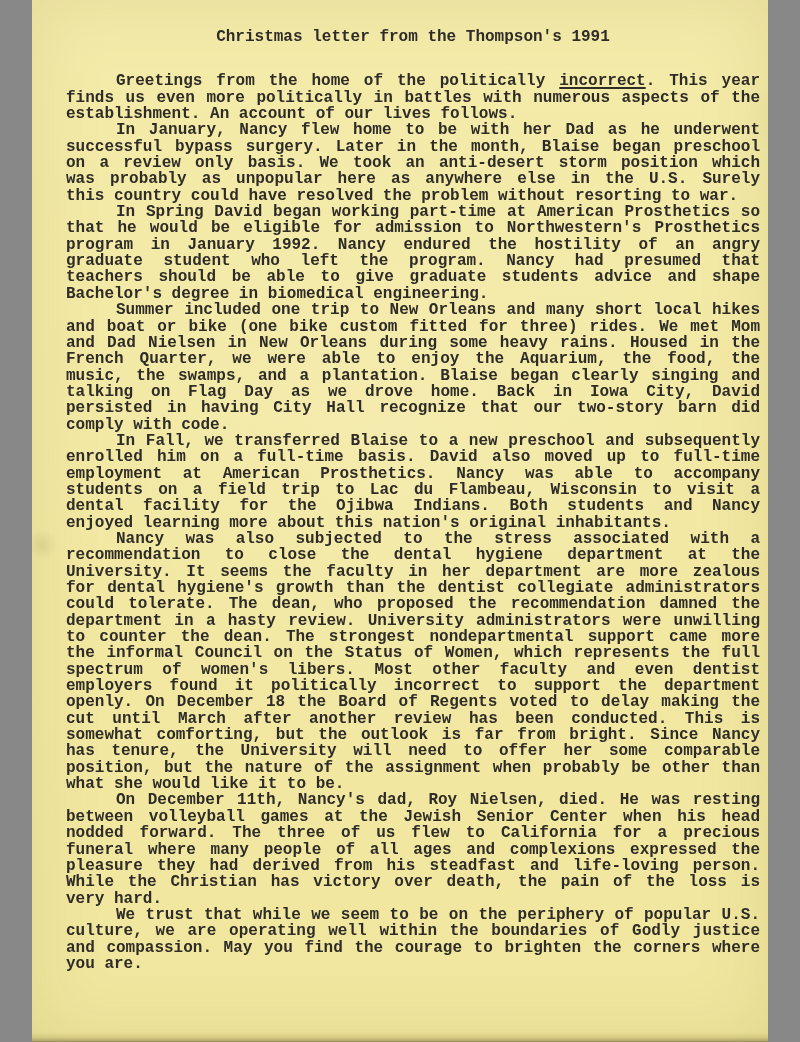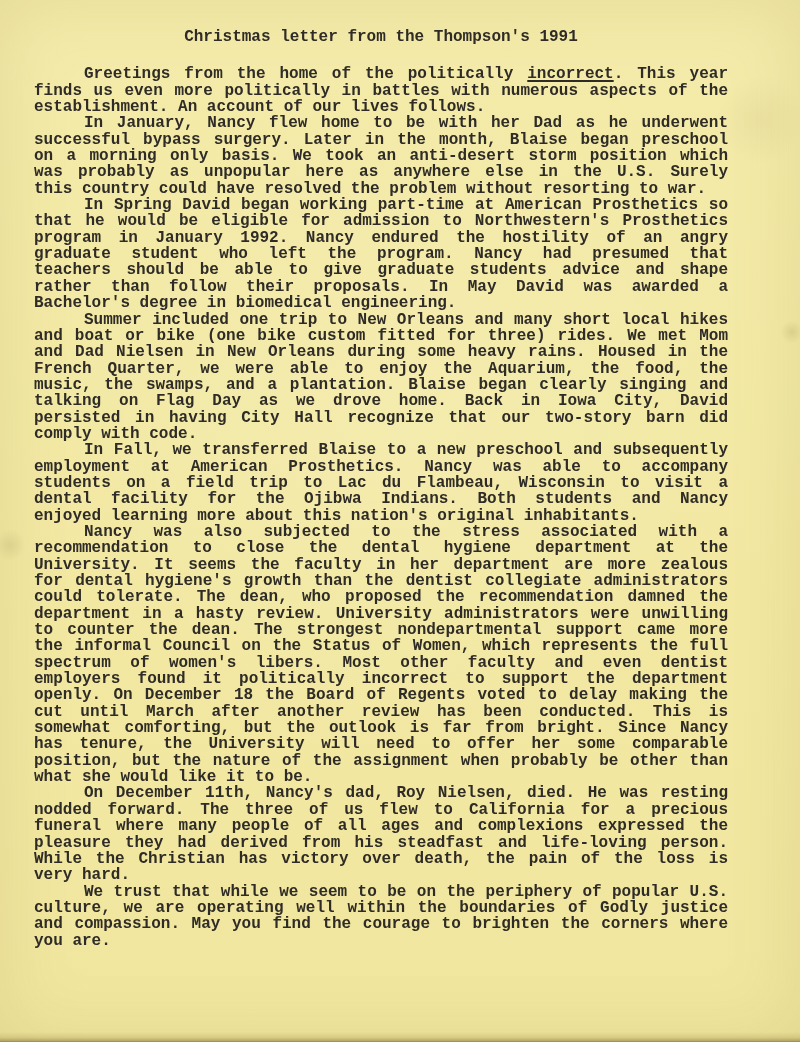--- a/index.html
+++ b/index.html
@@ -1,18 +1,18 @@
 <!DOCTYPE html>
 <html><head>
 <meta charset="utf-8">
 <style>
   html, body { margin: 0; padding: 0; background: #888; }
   .page {
     position: relative;
-    width: 800px;
+    width: 736px;
     height: 1042px;
     margin: 0 auto;
     overflow: hidden;
     font-family: "Liberation Mono", "DejaVu Sans Mono", monospace;
     font-weight: bold;
     font-size: 16px;
     color: #2f2c27;
     background:
       radial-gradient(circle 22px at 10px 545px, rgba(125,105,55,0.14), transparent 72%),
       radial-gradient(circle 16px at 792px 332px, rgba(125,105,55,0.16), transparent 72%),
@@ -29,21 +29,21 @@
   }
   .line, .title {
     line-height: 16.35px;
     height: 16.35px;
     white-space: nowrap;
   }
   .title {
     text-align: center;
     white-space: normal;
   }
-  .letter-body { margin-top: 21px; }
+  .letter-body { margin-top: 28px; }
   .paragraph .line {
     white-space: normal;
     text-align: justify;
     text-align-last: justify;
     overflow: hidden;
   }
   .paragraph .line.first { padding-left: 50px; }
   .paragraph .line.last { text-align-last: left; }
   u { text-decoration-thickness: 1.5px; text-underline-offset: 2px; }
   .bottom-edge {
@@ -65,45 +65,45 @@
     <div class="title">Christmas letter from the Thompson's 1991</div>
     <div class="letter-body">
         <div class="paragraph">
           <div class="line first">Greetings from the home of the politically <u>incorrect</u>.  This year</div>
           <div class="line">finds us even more politically in battles with numerous aspects of the</div>
           <div class="line last">establishment.  An account of our lives follows.</div>
         </div>
         <div class="paragraph">
           <div class="line first">In January, Nancy flew home to be with her Dad as he underwent</div>
           <div class="line">successful bypass surgery.  Later in the month, Blaise began preschool</div>
-          <div class="line">on a morning only basis.  We took an anti-desert storm position which</div>
+          <div class="line">on a review only basis.  We took an anti-desert storm position which</div>
           <div class="line">was probably as unpopular here as anywhere else in the U.S.  Surely</div>
           <div class="line last">this country could have resolved the problem without resorting to war.</div>
         </div>
         <div class="paragraph">
           <div class="line first">In Spring David began working part-time at American Prosthetics so</div>
           <div class="line">that he would be eligible for admission to Northwestern's Prosthetics</div>
           <div class="line">program in January 1992.  Nancy endured the hostility of an angry</div>
           <div class="line">graduate student who left the program.  Nancy had presumed that</div>
           <div class="line">teachers should be able to give graduate students advice and shape</div>
-          <div class="line">rather than follow their proposals.  In May David was awarded a</div>
           <div class="line last">Bachelor's degree in biomedical engineering.</div>
         </div>
         <div class="paragraph">
           <div class="line first">Summer included one trip to New Orleans and many short local hikes</div>
           <div class="line">and boat or bike (one bike custom fitted for three) rides.  We met Mom</div>
           <div class="line">and Dad Nielsen in New Orleans during some heavy rains.  Housed in the</div>
           <div class="line">French Quarter, we were able to enjoy the Aquarium, the food, the</div>
           <div class="line">music, the swamps, and a plantation.  Blaise began clearly singing and</div>
           <div class="line">talking on Flag Day as we drove home.  Back in Iowa City, David</div>
           <div class="line">persisted in having City Hall recognize that our two-story barn did</div>
           <div class="line last">comply with code.</div>
         </div>
         <div class="paragraph">
           <div class="line first">In Fall, we transferred Blaise to a new preschool and subsequently</div>
+          <div class="line">enrolled him on a full-time basis.  David also moved up to full-time</div>
           <div class="line">employment at American Prosthetics.  Nancy was able to accompany</div>
           <div class="line">students on a field trip to Lac du Flambeau, Wisconsin to visit a</div>
           <div class="line">dental facility for the Ojibwa Indians.  Both students and Nancy</div>
           <div class="line last">enjoyed learning more about this nation's original inhabitants.</div>
         </div>
         <div class="paragraph">
           <div class="line first">Nancy was also subjected to the stress associated with a</div>
           <div class="line">recommendation to close the dental hygiene department at the</div>
           <div class="line">University.  It seems the faculty in her department are more zealous</div>
           <div class="line">for dental hygiene's growth than the dentist collegiate administrators</div>
@@ -115,20 +115,21 @@
           <div class="line">employers found it politically incorrect to support the department</div>
           <div class="line">openly.  On December 18 the Board of Regents voted to delay making the</div>
           <div class="line">cut until March after another review has been conducted.  This is</div>
           <div class="line">somewhat comforting, but the outlook is far from bright.  Since Nancy</div>
           <div class="line">has tenure, the University will need to offer her some comparable</div>
           <div class="line">position, but the nature of the assignment when probably be other than</div>
           <div class="line last">what she would like it to be.</div>
         </div>
         <div class="paragraph">
           <div class="line first">On December 11th, Nancy's dad, Roy Nielsen, died.  He was resting</div>
+          <div class="line">between volleyball games at the Jewish Senior Center when his head</div>
           <div class="line">nodded forward.  The three of us flew to California for a precious</div>
           <div class="line">funeral where many people of all ages and complexions expressed the</div>
           <div class="line">pleasure they had derived from his steadfast and life-loving person.</div>
           <div class="line">While the Christian has victory over death, the pain of the loss is</div>
           <div class="line last">very hard.</div>
         </div>
         <div class="paragraph">
           <div class="line first">We trust that while we seem to be on the periphery of popular U.S.</div>
           <div class="line">culture, we are operating well within the boundaries of Godly justice</div>
           <div class="line">and compassion.  May you find the courage to brighten the corners where</div>

